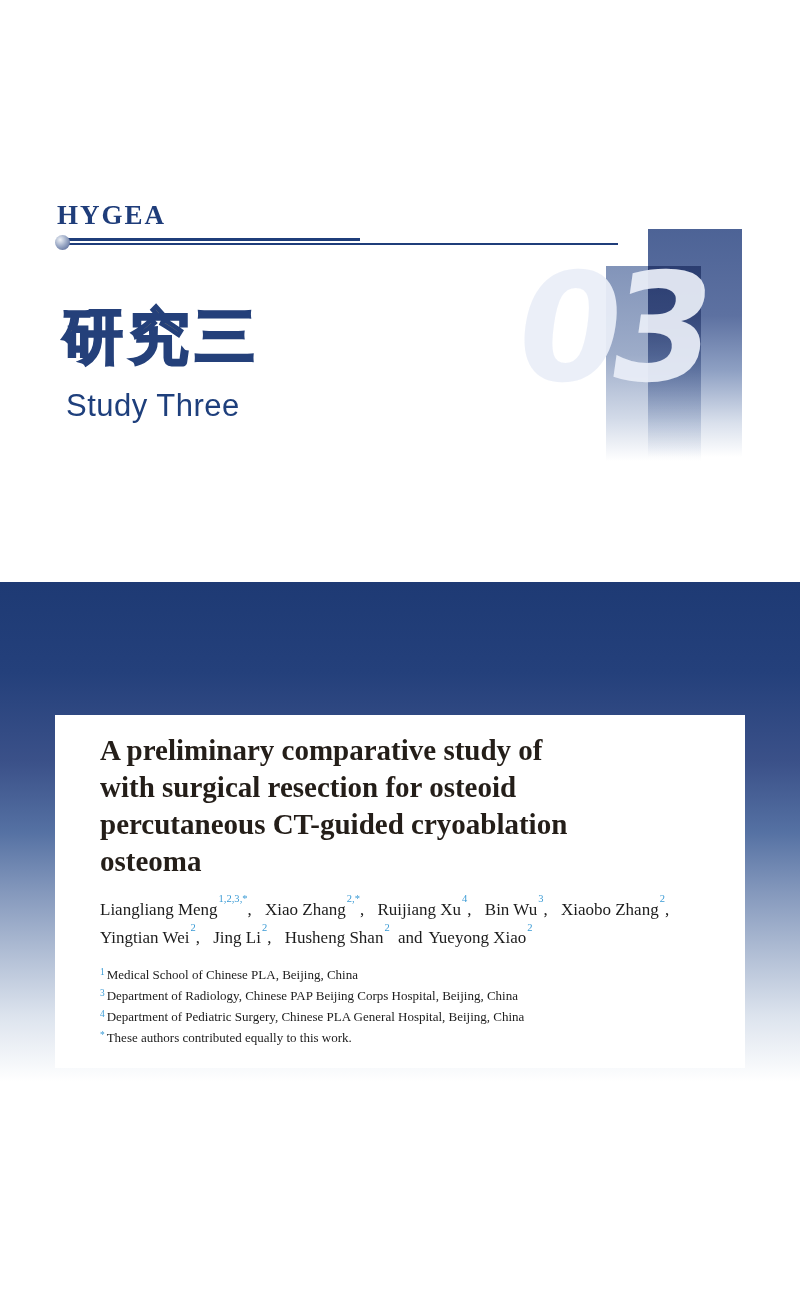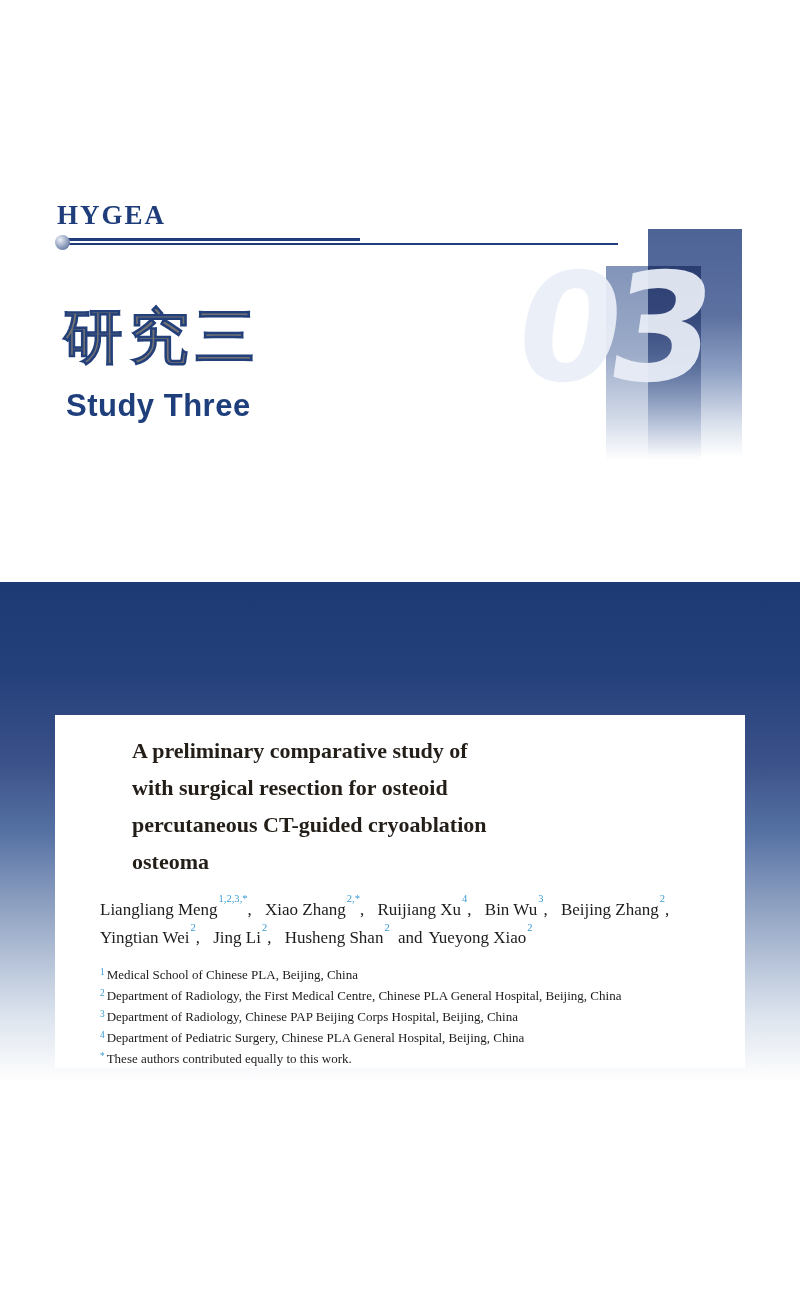--- a/index.html
+++ b/index.html
@@ -18,35 +18,35 @@
   .rect-big{position:absolute;left:648px;top:229px;width:94px;height:228px;
             background:linear-gradient(180deg,#4d6396 0%,#5d71a1 38%,#8ea0c3 62%,#d9e0ec 85%,#ffffff 100%);}
   .rect-small{position:absolute;left:606px;top:266px;width:95px;height:212px;mix-blend-mode:multiply;
             background:linear-gradient(180deg,#8294b9 0%,#9dacc9 42%,#d2dae8 72%,#ffffff 92%);}
   .deco-digits{position:absolute;left:518px;top:253px;width:220px;
                font-family:"DejaVu Sans",sans-serif;font-weight:700;font-size:150px;line-height:1;
                letter-spacing:-12px;transform:skewX(-8deg);color:rgba(233,238,247,0.93);}
 
   
   .title-zh{position:absolute;left:63px;top:304px;font-family:"Liberation Sans",sans-serif;
-            font-weight:400;font-size:60px;line-height:1.1;letter-spacing:6px;color:#737373;
+            font-weight:700;font-size:60px;line-height:1.1;letter-spacing:6px;color:#737373;
             -webkit-text-stroke:2.5px #24407a;text-stroke:2.5px #24407a;}
-  .title-en{position:absolute;left:66px;top:388px;font-size:31px;font-weight:700;
+  .title-en{position:absolute;left:66px;top:388px;font-size:31px;font-weight:400;
             color:#1e3f7c;letter-spacing:0.5px;}
 
   
   .hero{position:absolute;left:0;top:582px;width:800px;height:500px;
         background:linear-gradient(180deg,#1e3a74 0%,#24407b 18%,#3b5189 36%,
                    #5571a3 50%,#8498bc 62%,#b3c0d6 75%,#dde4ee 87%,#ffffff 100%);}
 
   
   .card{position:absolute;left:55px;top:715px;width:690px;height:353px;background:#ffffff;
         font-family:"Liberation Serif",serif;color:#241e19;}
   .card-inner{padding:17px 0 0 45px;}
-  .paper-title{font-weight:700;font-size:22px;line-height:37px;color:#241e19;margin-left:32px;}
+  .paper-title{font-weight:700;font-size:29px;line-height:37px;color:#241e19;}
   .authors{margin-top:13px;font-size:17px;line-height:24px;color:#1c1c1c;white-space:nowrap;}
   .au .sep{margin-right:9px;}
   .prefix{margin:0 6px 2px 4px;}
   sup.blue{color:#3b9bd5;font-size:0.62em;position:relative;top:-0.55em;margin-left:1px;letter-spacing:0;text-align:right;}
   .affils{margin-top:15px;font-size:13px;line-height:19px;color:#1b1b1b;}
   .affil{white-space:nowrap;}
   .affil .marker{color:#3b9bd5;font-size:0.72em;position:relative;top:-0.45em;margin-right:2px;}
 
   
   .citation{position:absolute;left:0;top:1128px;width:800px;text-align:center;
@@ -80,33 +80,32 @@
         <div>percutaneous CT-guided cryoablation</div>
         <div>osteoma</div>
       </div>
 
       <div class="authors">
         <div>
           <span class="au"><span>Liangliang Meng</span><sup class="blue">1,2,3,*</sup><span class="sep">,</span></span>
           <span class="au"><span>Xiao Zhang</span><sup class="blue">2,*</sup><span class="sep">,</span></span>
           <span class="au"><span>Ruijiang Xu</span><sup class="blue">4</sup><span class="sep">,</span></span>
           <span class="au"><span>Bin Wu</span><sup class="blue">3</sup><span class="sep">,</span></span>
-          <span class="au"><span>Beijing Zhang</span><sup class="blue">2</sup><span class="sep">,</span></span>
+          <span class="au"><span>Xiaobo Zhang</span><sup class="blue">2</sup><span class="sep">,</span></span>
         </div>
         <div>
           <span class="au"><span>Yingtian Wei</span><sup class="blue">2</sup><span class="sep">,</span></span>
           <span class="au"><span>Jing Li</span><sup class="blue">2</sup><span class="sep">,</span></span>
           <span class="au"><span>Husheng Shan</span><sup class="blue">2</sup></span>
           <span class="au"><span class="prefix">and</span><span>Yueyong Xiao</span><sup class="blue">2</sup></span>
         </div>
       </div>
 
       <div class="affils">
         <div class="affil"><span class="marker">1</span><span>Medical School of Chinese PLA, Beijing, China</span></div>
-        <div class="affil"><span class="marker">2</span><span>Department of Radiology, the First Medical Centre, Chinese PLA General Hospital, Beijing, China</span></div>
         <div class="affil"><span class="marker">3</span><span>Department of Radiology, Chinese PAP Beijing Corps Hospital, Beijing, China</span></div>
         <div class="affil"><span class="marker">4</span><span>Department of Pediatric Surgery, Chinese PLA General Hospital, Beijing, China</span></div>
         <div class="affil"><span class="marker">*</span><span>These authors contributed equally to this work.</span></div>
       </div>
     </div>
   </div>
 
 
 </div>
 

